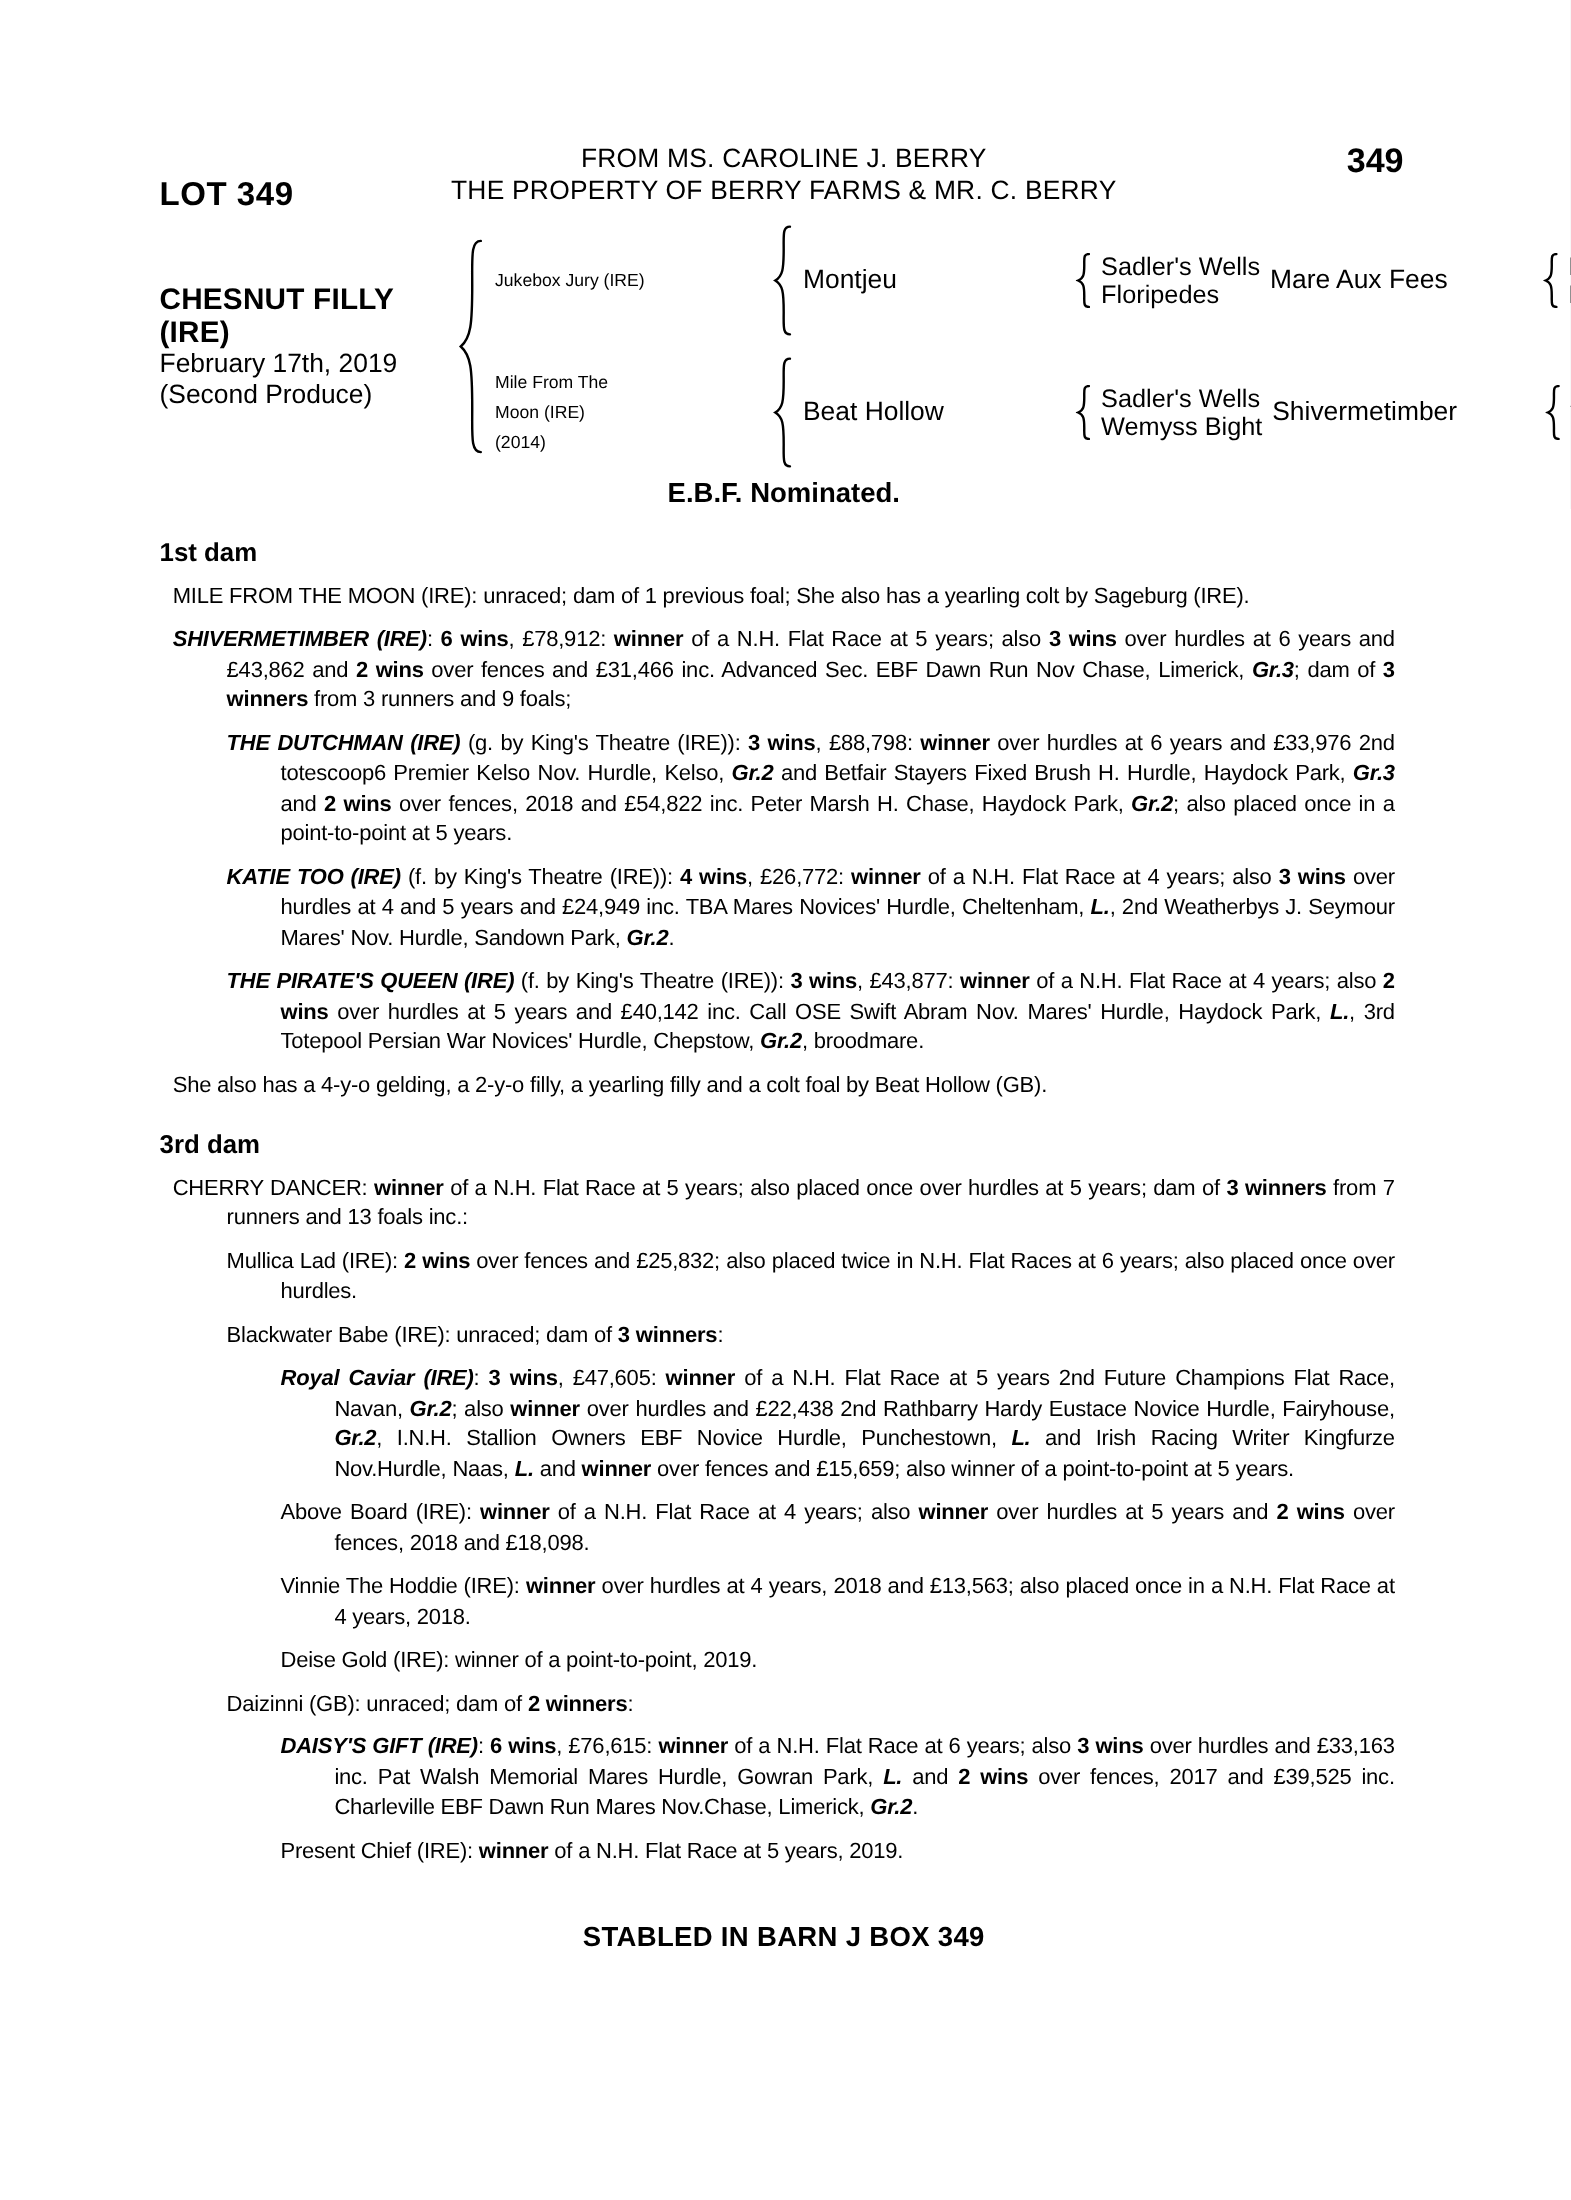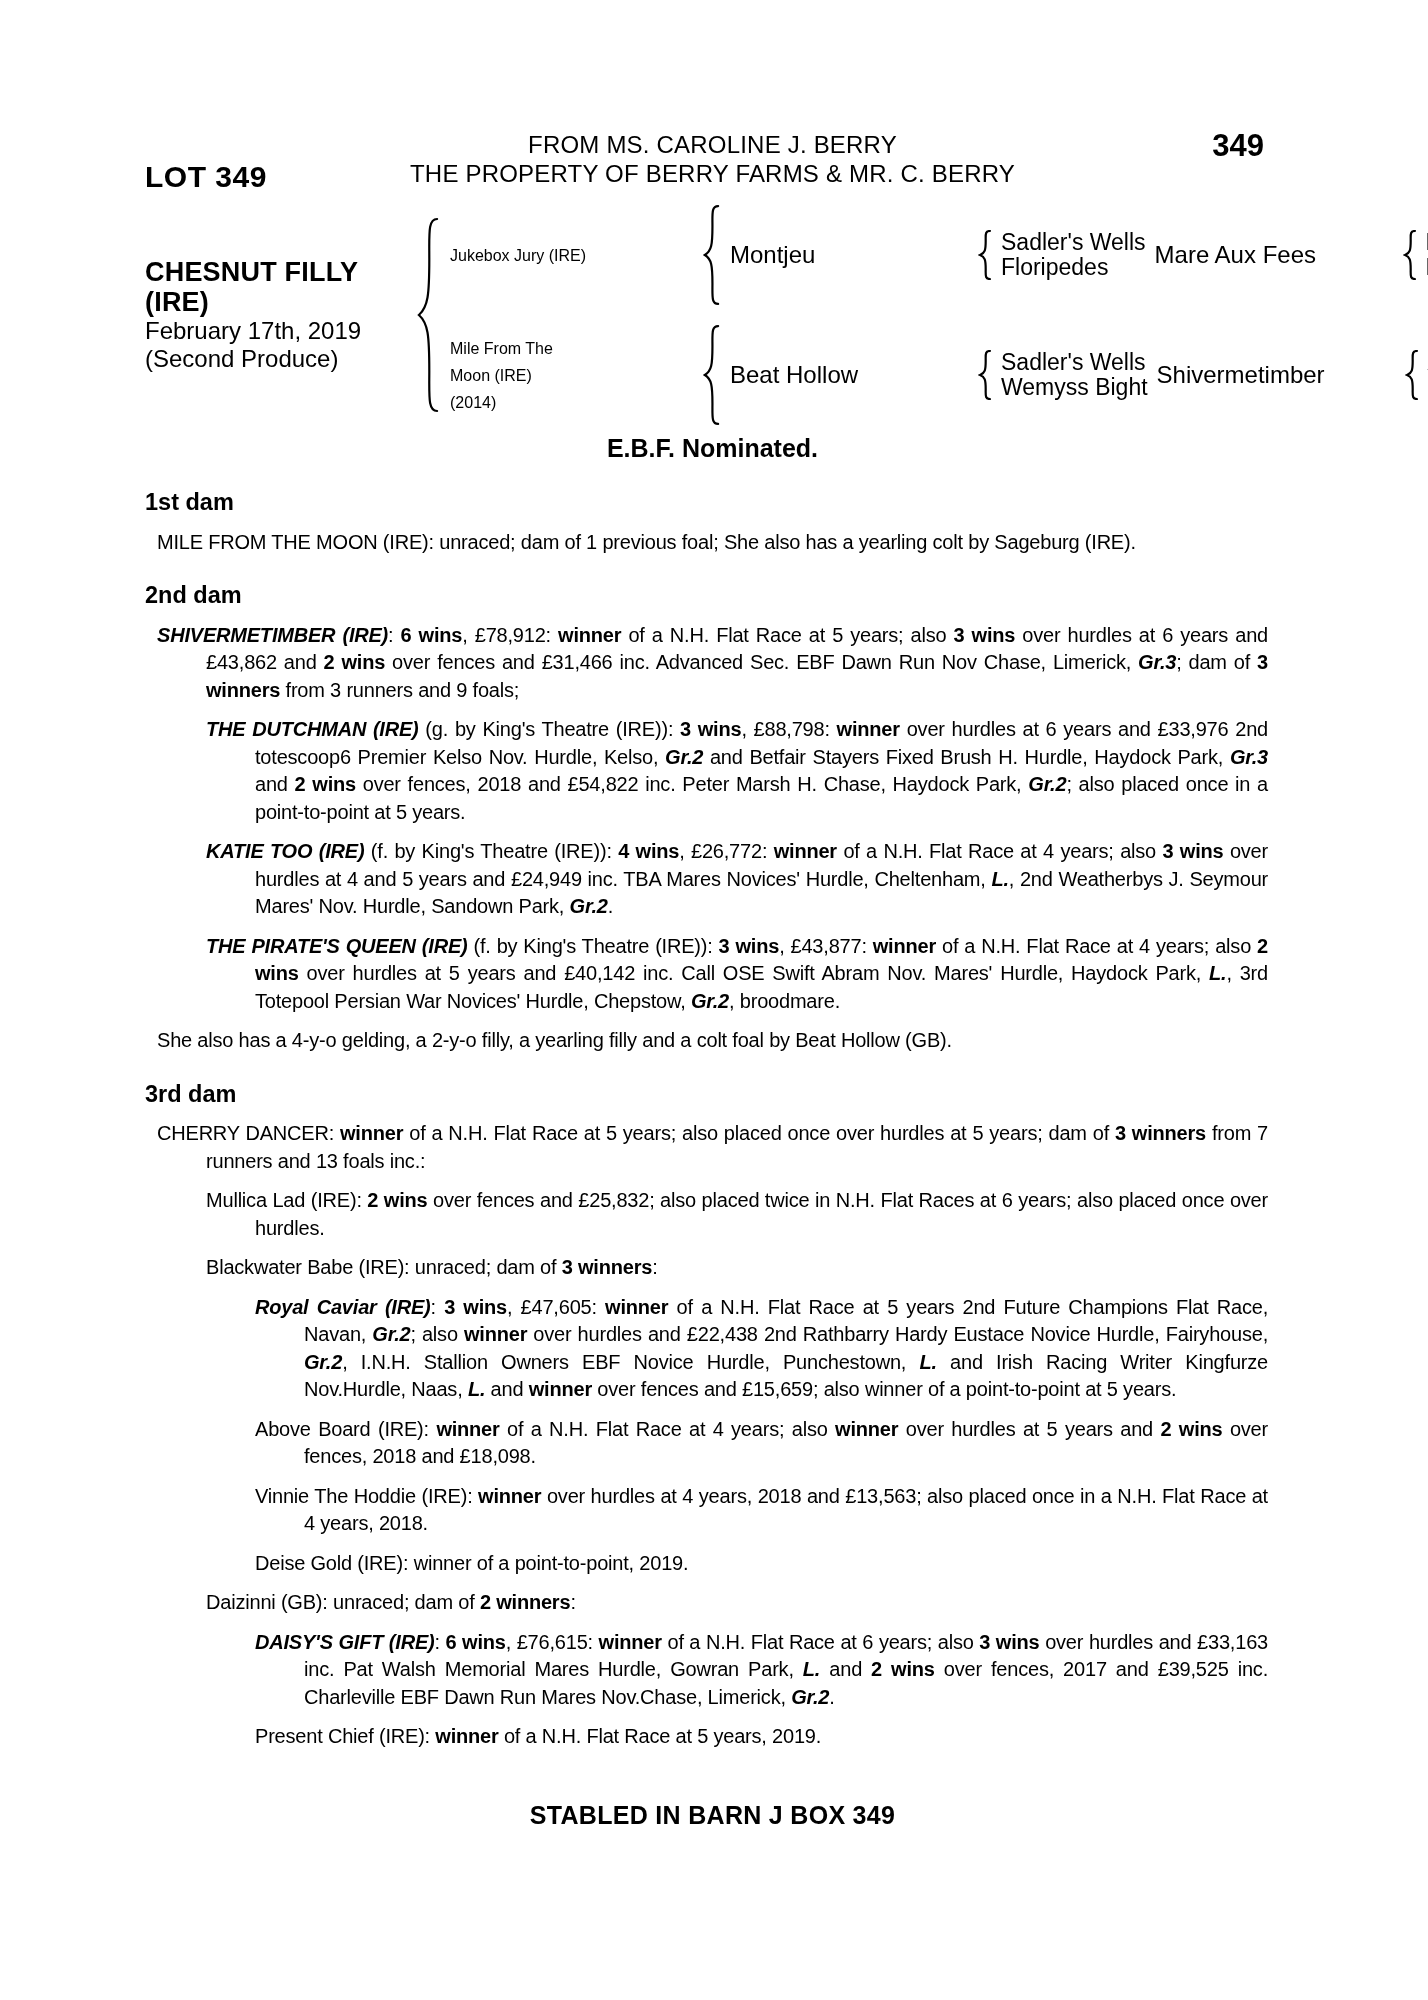--- a/index.html
+++ b/index.html
@@ -3,21 +3,21 @@
 <meta charset="utf-8">
 <style>
   html,body{margin:0;padding:0;background:#e8e8e8;}
   .page{position:relative;width:1428px;height:2000px;background:#ffffff;color:#000;
         font-family:"Liberation Sans", sans-serif;overflow:hidden;}
   .content{position:absolute;left:145px;top:0;width:1135px;}
 
   
   .header{position:relative;margin-top:130px;height:62px;}
   .lot{position:absolute;left:0;bottom:-2px;font-size:30px;font-weight:800;letter-spacing:.5px;}
-  .pagenum{position:absolute;right:16px;top:-2px;font-size:31px;font-weight:800;}
+  .pagenum{position:absolute;right:4px;top:-2px;font-size:31px;font-weight:800;}
   .consignor{text-align:center;font-size:24px;line-height:29px;letter-spacing:.2px;}
 
   
   .pedigree{margin-top:12px;display:flex;align-items:center;}
   .ped-subject{width:268px;flex-shrink:0;}
   .subj-name{font-size:27px;font-weight:800;line-height:30px;letter-spacing:.2px;}
   .subj-meta{font-size:24px;line-height:28px;}
   .ped-parents{display:flex;flex-direction:column;gap:18px;}
   .parent-row{display:flex;align-items:center;}
   .parent-name{width:250px;flex-shrink:0;font-size:16px;line-height:27px;}
@@ -138,21 +138,20 @@
         </div>
 
       </div>
     </div>
 
     <div class="ebf">E.B.F. Nominated.</div>
 
     <div class="bodytext">
         <div class="dam-heading">1st dam</div>
         <p class="para l0"><span>MILE FROM THE MOON (IRE): unraced; dam of 1 previous foal; She also has a yearling colt by Sageburg (IRE).</span></p>
-        <div class="dam-heading">2nd dam</div>
         <p class="para l0"><span class="bi">SHIVERMETIMBER (IRE)</span><span>: </span><span class="b">6 wins</span><span>, £78,912: </span><span class="b">winner</span><span> of a N.H. Flat Race at 5 years; also </span><span class="b">3 wins</span><span> over hurdles at 6 years and £43,862 and </span><span class="b">2 wins</span><span> over fences and £31,466 inc. Advanced Sec. EBF Dawn Run Nov Chase, Limerick, </span><span class="bi">Gr.3</span><span>; dam of </span><span class="b">3 winners</span><span> from 3 runners and 9 foals;</span></p>
         <p class="para l1"><span class="bi">THE DUTCHMAN (IRE)</span><span> (g. by King's Theatre (IRE)): </span><span class="b">3 wins</span><span>, £88,798: </span><span class="b">winner</span><span> over hurdles at 6 years and £33,976 2nd totescoop6 Premier Kelso Nov. Hurdle, Kelso, </span><span class="bi">Gr.2</span><span> and Betfair Stayers Fixed Brush H. Hurdle, Haydock Park, </span><span class="bi">Gr.3</span><span> and </span><span class="b">2 wins</span><span> over fences, 2018 and £54,822 inc. Peter Marsh H. Chase, Haydock Park, </span><span class="bi">Gr.2</span><span>; also placed once in a point-to-point at 5 years.</span></p>
         <p class="para l1"><span class="bi">KATIE TOO (IRE)</span><span> (f. by King's Theatre (IRE)): </span><span class="b">4 wins</span><span>, £26,772: </span><span class="b">winner</span><span> of a N.H. Flat Race at 4 years; also </span><span class="b">3 wins</span><span> over hurdles at 4 and 5 years and £24,949 inc. TBA Mares Novices' Hurdle, Cheltenham, </span><span class="bi">L.</span><span>, 2nd Weatherbys J. Seymour Mares' Nov. Hurdle, Sandown Park, </span><span class="bi">Gr.2</span><span>.</span></p>
         <p class="para l1"><span class="bi">THE PIRATE'S QUEEN (IRE)</span><span> (f. by King's Theatre (IRE)): </span><span class="b">3 wins</span><span>, £43,877: </span><span class="b">winner</span><span> of a N.H. Flat Race at 4 years; also </span><span class="b">2 wins</span><span> over hurdles at 5 years and £40,142 inc. Call OSE Swift Abram Nov. Mares' Hurdle, Haydock Park, </span><span class="bi">L.</span><span>, 3rd Totepool Persian War Novices' Hurdle, Chepstow, </span><span class="bi">Gr.2</span><span>, broodmare.</span></p>
         <p class="para flat"><span>She also has a 4-y-o gelding, a 2-y-o filly, a yearling filly and a colt foal by Beat Hollow (GB).</span></p>
         <div class="dam-heading">3rd dam</div>
         <p class="para l0"><span>CHERRY DANCER: </span><span class="b">winner</span><span> of a N.H. Flat Race at 5 years; also placed once over hurdles at 5 years; dam of </span><span class="b">3 winners</span><span> from 7 runners and 13 foals inc.:</span></p>
         <p class="para l1"><span>Mullica Lad (IRE): </span><span class="b">2 wins</span><span> over fences and £25,832; also placed twice in N.H. Flat Races at 6 years; also placed once over hurdles.</span></p>
         <p class="para l1"><span>Blackwater Babe (IRE): unraced; dam of </span><span class="b">3 winners</span><span>:</span></p>
         <p class="para l2"><span class="bi">Royal Caviar (IRE)</span><span>: </span><span class="b">3 wins</span><span>, £47,605: </span><span class="b">winner</span><span> of a N.H. Flat Race at 5 years 2nd Future Champions Flat Race, Navan, </span><span class="bi">Gr.2</span><span>; also </span><span class="b">winner</span><span> over hurdles and £22,438 2nd Rathbarry Hardy Eustace Novice Hurdle, Fairyhouse, </span><span class="bi">Gr.2</span><span>, I.N.H. Stallion Owners EBF Novice Hurdle, Punchestown, </span><span class="bi">L.</span><span> and Irish Racing Writer Kingfurze Nov.Hurdle, Naas, </span><span class="bi">L.</span><span> and </span><span class="b">winner</span><span> over fences and £15,659; also winner of a point-to-point at 5 years.</span></p>

